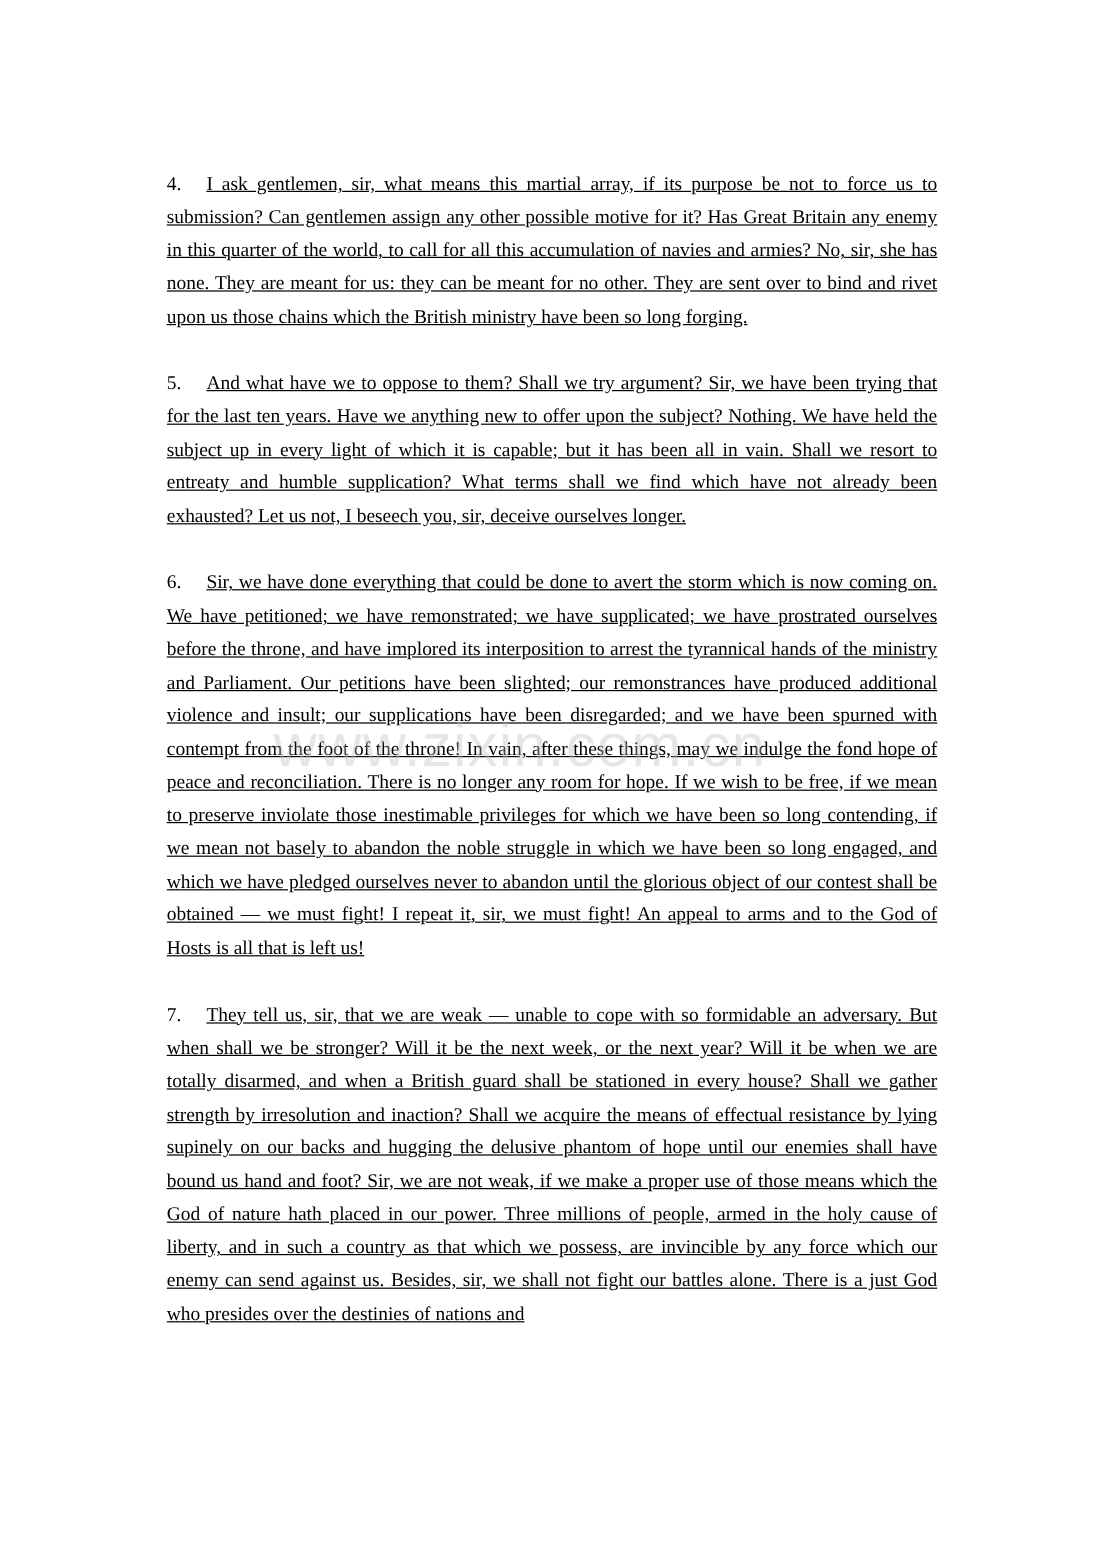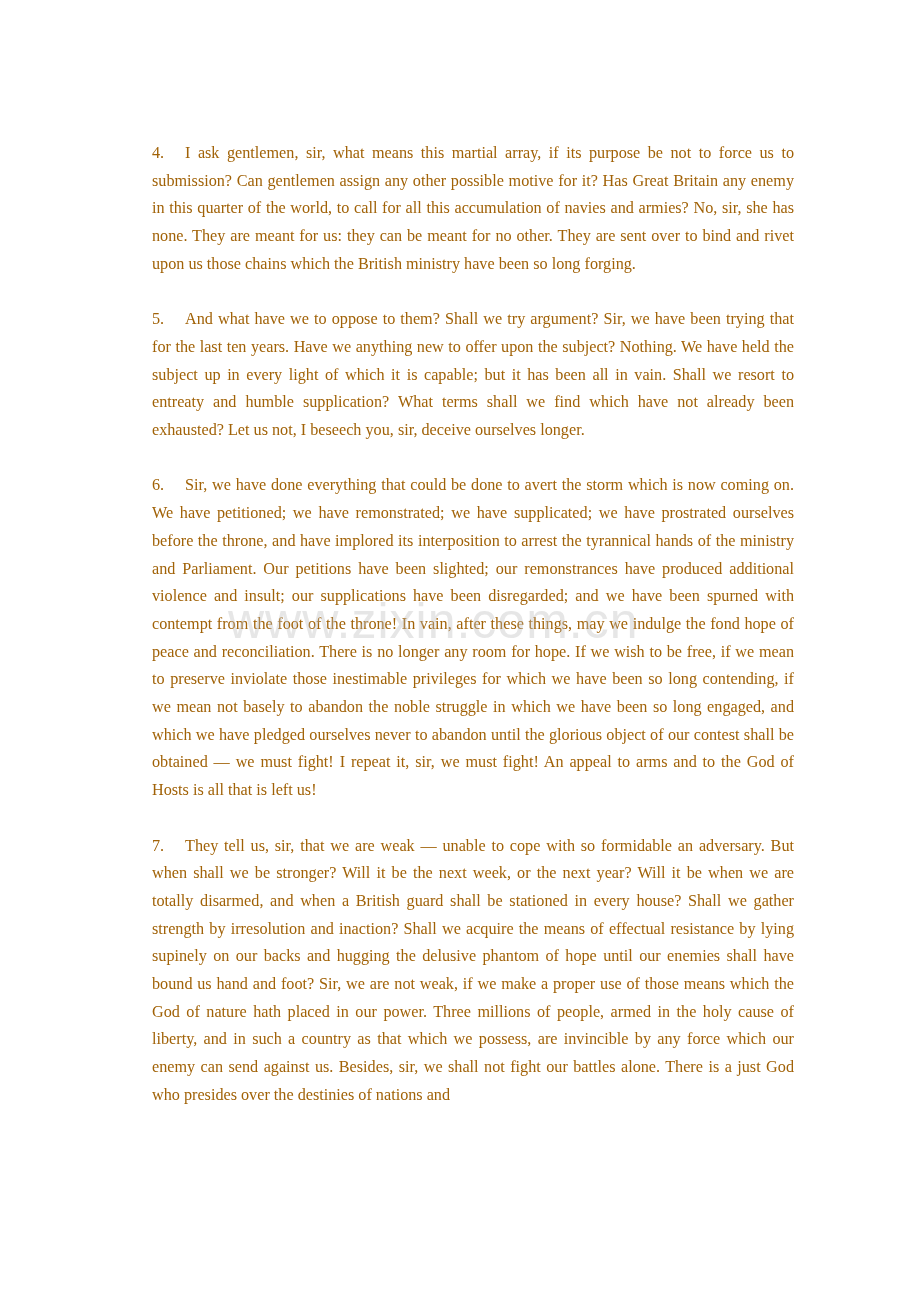--- a/index.html
+++ b/index.html
@@ -15,28 +15,29 @@
     }
     .page {
       position: absolute;
       left: 0; top: 0;
       width: 920px;
       height: 1302px;
       background: #ffffff;
     }
     .content {
       position: absolute;
-      left: 152px;
+      left: 139px;
       top: 140px;
       width: 642px;
       font-family: "Liberation Serif", "DejaVu Serif", serif;
       font-size: 16.2px;
       line-height: 27.7px;
-      color: #a16207;
+      color: #000000;
       text-align: justify;
+      text-decoration: underline;
     }
     .para {
       margin: 0 0 27.7px 0;
     }
     .num {
       display: inline-block;
       width: 33px;
     }
     .watermark {
       position: absolute;

